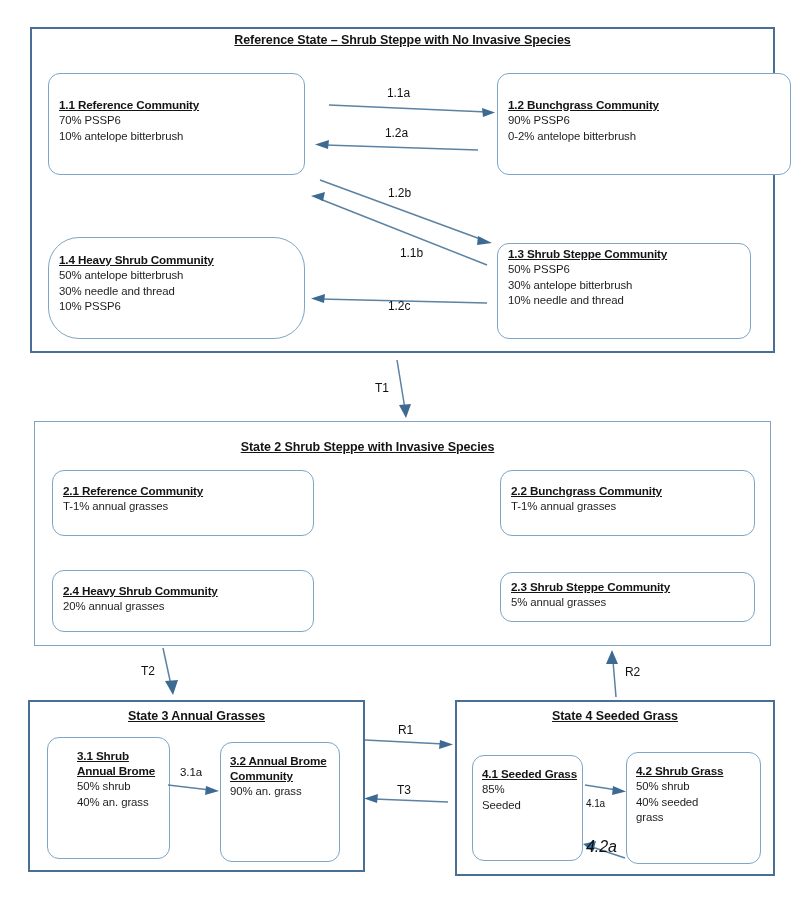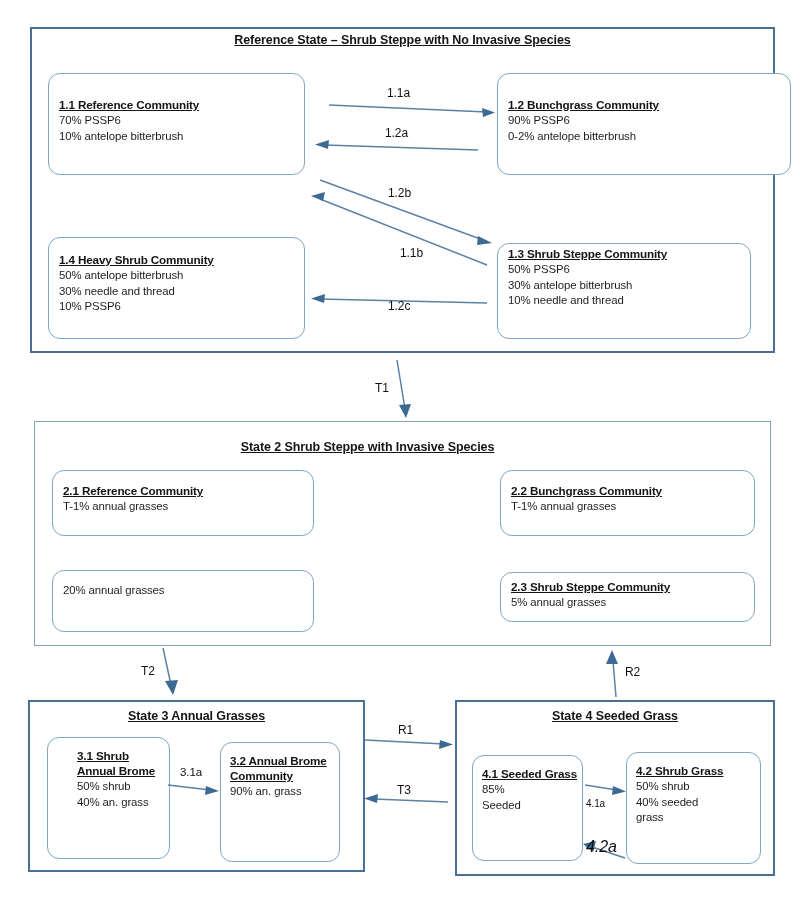--- a/index.html
+++ b/index.html
@@ -69,21 +69,21 @@
   </div>
 
   <div class="comm-box" style="left:497px;top:73px;width:294px;height:102px;">
     <div class="comm-inner" style="top:23px;">
       <div class="comm-title">1.2 Bunchgrass Community</div>
       <div class="comm-line">90% PSSP6</div>
       <div class="comm-line">0-2% antelope bitterbrush</div>
     </div>
   </div>
 
-  <div class="comm-box" style="left:48px;top:237px;width:257px;height:102px;">
+  <div class="comm-box" style="left:48px;top:237px;width:257px;height:102px;border-radius:31px;">
     <div class="comm-inner" style="top:14px;">
       <div class="comm-title">1.4 Heavy Shrub Community</div>
       <div class="comm-line">50% antelope bitterbrush</div>
       <div class="comm-line">30% needle and thread</div>
       <div class="comm-line">10% PSSP6</div>
     </div>
   </div>
 
   <div class="comm-box" style="left:497px;top:243px;width:254px;height:96px;">
     <div class="comm-inner" style="top:2px;">
@@ -107,20 +107,21 @@
 
   <div class="comm-box" style="left:500px;top:470px;width:255px;height:66px;">
     <div class="comm-inner" style="top:12px;">
       <div class="comm-title">2.2 Bunchgrass Community</div>
       <div class="comm-line">T-1% annual grasses</div>
     </div>
   </div>
 
   <div class="comm-box" style="left:52px;top:570px;width:262px;height:62px;">
     <div class="comm-inner" style="top:12px;">
+      <div class="comm-title">2.4 Heavy Shrub Community</div>
       <div class="comm-line">20% annual grasses</div>
     </div>
   </div>
 
   <div class="comm-box" style="left:500px;top:572px;width:255px;height:50px;">
     <div class="comm-inner" style="top:6px;">
       <div class="comm-title">2.3 Shrub Steppe Community</div>
       <div class="comm-line">5% annual grasses</div>
     </div>
   </div>

